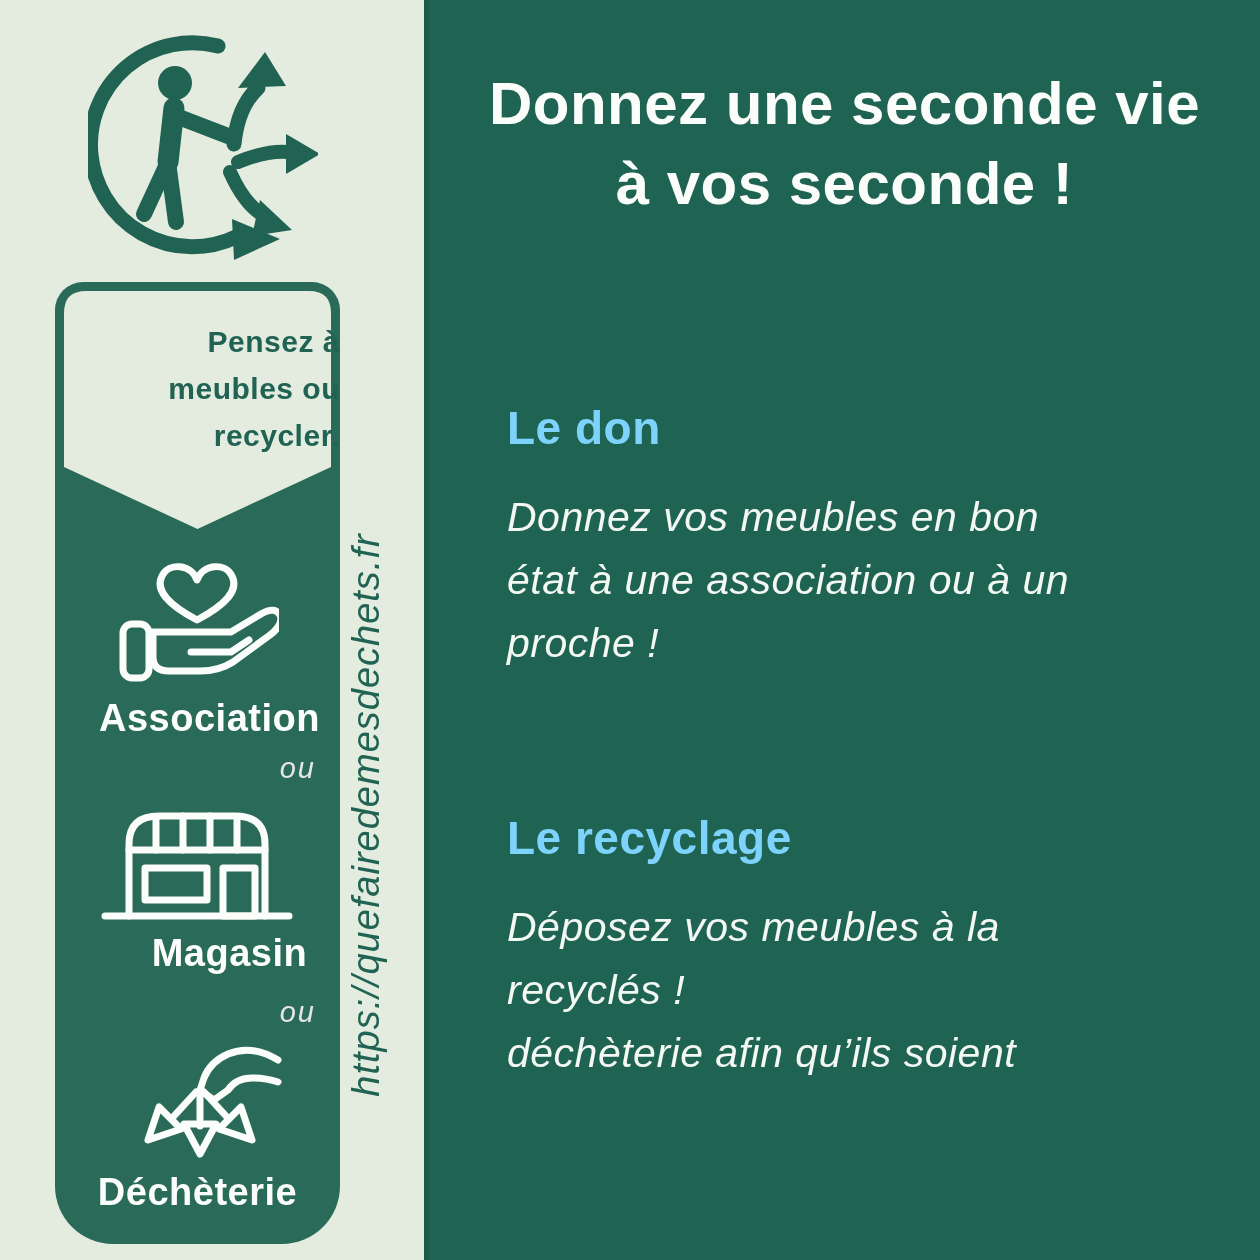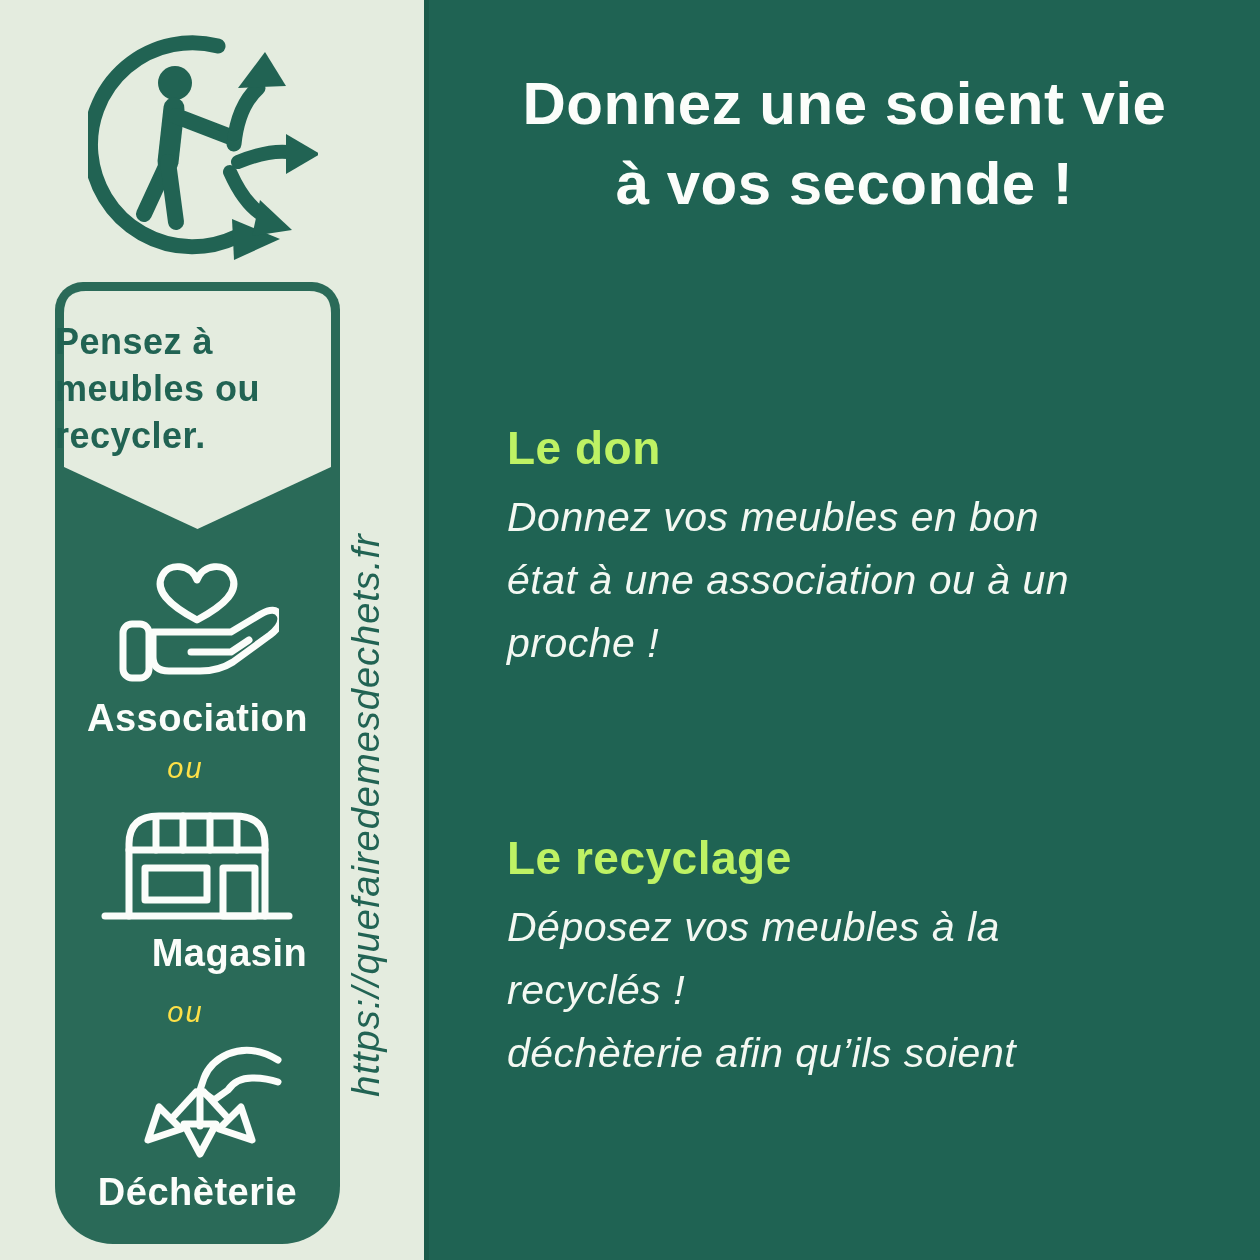--- a/index.html
+++ b/index.html
@@ -15,52 +15,52 @@
 
   .triman{position:absolute;left:88px;top:34px;width:230px;height:228px;}
 
   .card{
     position:absolute;left:55px;top:282px;width:285px;height:962px;
     background:#2a6a58;border-radius:28px 28px 58px 58px;
   }
   .flag-svg{position:absolute;left:9px;top:9px;width:267px;height:238px;}
   .flag-text{
     position:absolute;left:0;top:36px;width:285px;
-    text-align:left;color:#216353;font-weight:bold;
-    font-size:36px;line-height:47px;letter-spacing:.5px;
+    text-align:right;color:#216353;font-weight:bold;
+    font-size:30px;line-height:47px;letter-spacing:.5px;
   }
   .dest-icon{position:absolute;}
   .dest-label{
     position:absolute;left:0;width:285px;text-align:center;
     color:#fbfdfa;font-weight:bold;font-size:38px;line-height:40px;letter-spacing:.5px;
   }
   .ou{
-    position:absolute;left:0;width:261px;text-align:center;
-    color:#fde047;font-style:italic;font-size:29px;line-height:30px;letter-spacing:2px;
+    position:absolute;left:0;width:261px;text-align:right;
+    color:#e5e5e5;font-style:italic;font-size:29px;line-height:30px;letter-spacing:2px;
   }
 
   .vurl{
     position:absolute;left:46px;top:793px;width:640px;height:44px;
     transform:rotate(-90deg);
     text-align:center;color:#216353;font-style:italic;
     font-size:38px;line-height:44px;letter-spacing:1px;white-space:nowrap;
   }
 
   
   .right-panel{
     position:absolute;left:424px;top:0;width:836px;height:1260px;
     background:#1f6353;border-left:5px solid #1a5a4a;box-sizing:border-box;
   }
   .main-title{
     position:absolute;left:0;top:64px;width:831px;text-align:center;
     color:#fbfdfa;font-weight:bold;font-size:60px;line-height:80px;letter-spacing:.5px;
   }
   .sec-heading{
-    position:absolute;left:78px;color:#bef264;font-weight:bold;
-    font-size:46px;line-height:52px;letter-spacing:.5px;margin-top:20px;
+    position:absolute;left:78px;color:#7dd3fc;font-weight:bold;
+    font-size:46px;line-height:52px;letter-spacing:.5px;
   }
   .sec-body{
     position:absolute;left:78px;width:730px;color:#f3f8f2;
     font-style:italic;font-size:41px;line-height:63px;letter-spacing:.5px;
   }
   .h1pos{top:402px;} .b1pos{top:486px;}
   .h2pos{top:812px;} .b2pos{top:896px;}
 
   svg .ln{stroke:#fbfdfa;stroke-width:7;fill:none;stroke-linecap:round;stroke-linejoin:round;}
   svg .dg{fill:#216353;stroke:none;}
@@ -99,21 +99,21 @@
         <div>meubles ou</div>
         <div>recycler.</div>
       </div>
 
       <svg class="dest-icon" style="left:60px;top:274px;width:164px;height:136px;" viewBox="0 0 164 136">
         <path class="ln" d="M82,24 C76,8 54,6 47,20 C40,34 52,48 82,64 C112,48 124,34 117,20 C110,6 88,8 82,24 Z"></path>
         <rect class="ln" x="8" y="68" width="26" height="54" rx="9"></rect>
         <path class="ln" d="M38,76 L116,76 L146,58 Q160,50 165,59 Q169,68 155,79 L118,106 Q104,115 85,115 L54,115 Q38,115 38,101 Z"></path>
         <path class="ln" d="M76,96 H116 L134,84"></path>
       </svg>
-      <div class="dest-label" style="top:416px;">Association</div>
+      <div class="dest-label" style="top:416px;padding-left:12px;">Association</div>
 
       <div class="ou" style="top:471px;">ou</div>
 
       <svg class="dest-icon" style="left:42px;top:506px;width:200px;height:136px;" viewBox="0 0 200 136">
         <path class="ln" d="M32,128 L32,56 Q32,28 62,28 L138,28 Q168,28 168,56 L168,128"></path>
         <path class="ln" d="M32,62 H168"></path>
         <path class="ln" d="M59,31 V62 M86,28 V62 M113,28 V62 M140,31 V62"></path>
         <rect class="ln" x="48" y="80" width="62" height="32"></rect>
         <rect class="ln" x="126" y="80" width="32" height="48"></rect>
         <path class="ln" d="M8,128 H192"></path>
@@ -133,21 +133,21 @@
       </svg>
       <div class="dest-label" style="top:890px;">Déchèterie</div>
     </div>
 
     <div class="vurl">https://quefairedemesdechets.fr</div>
   </div>
 
   <div class="right-panel">
 
     <div class="main-title">
-      <div>Donnez une soient vie</div>
+      <div>Donnez une seconde vie</div>
       <div>à vos seconde !</div>
     </div>
 
     <div class="sec-heading h1pos">Le don</div>
     <div class="sec-body b1pos">
       <div>Donnez vos meubles en bon</div>
       <div>état à une association ou à un</div>
       <div>proche !</div>
     </div>
 

